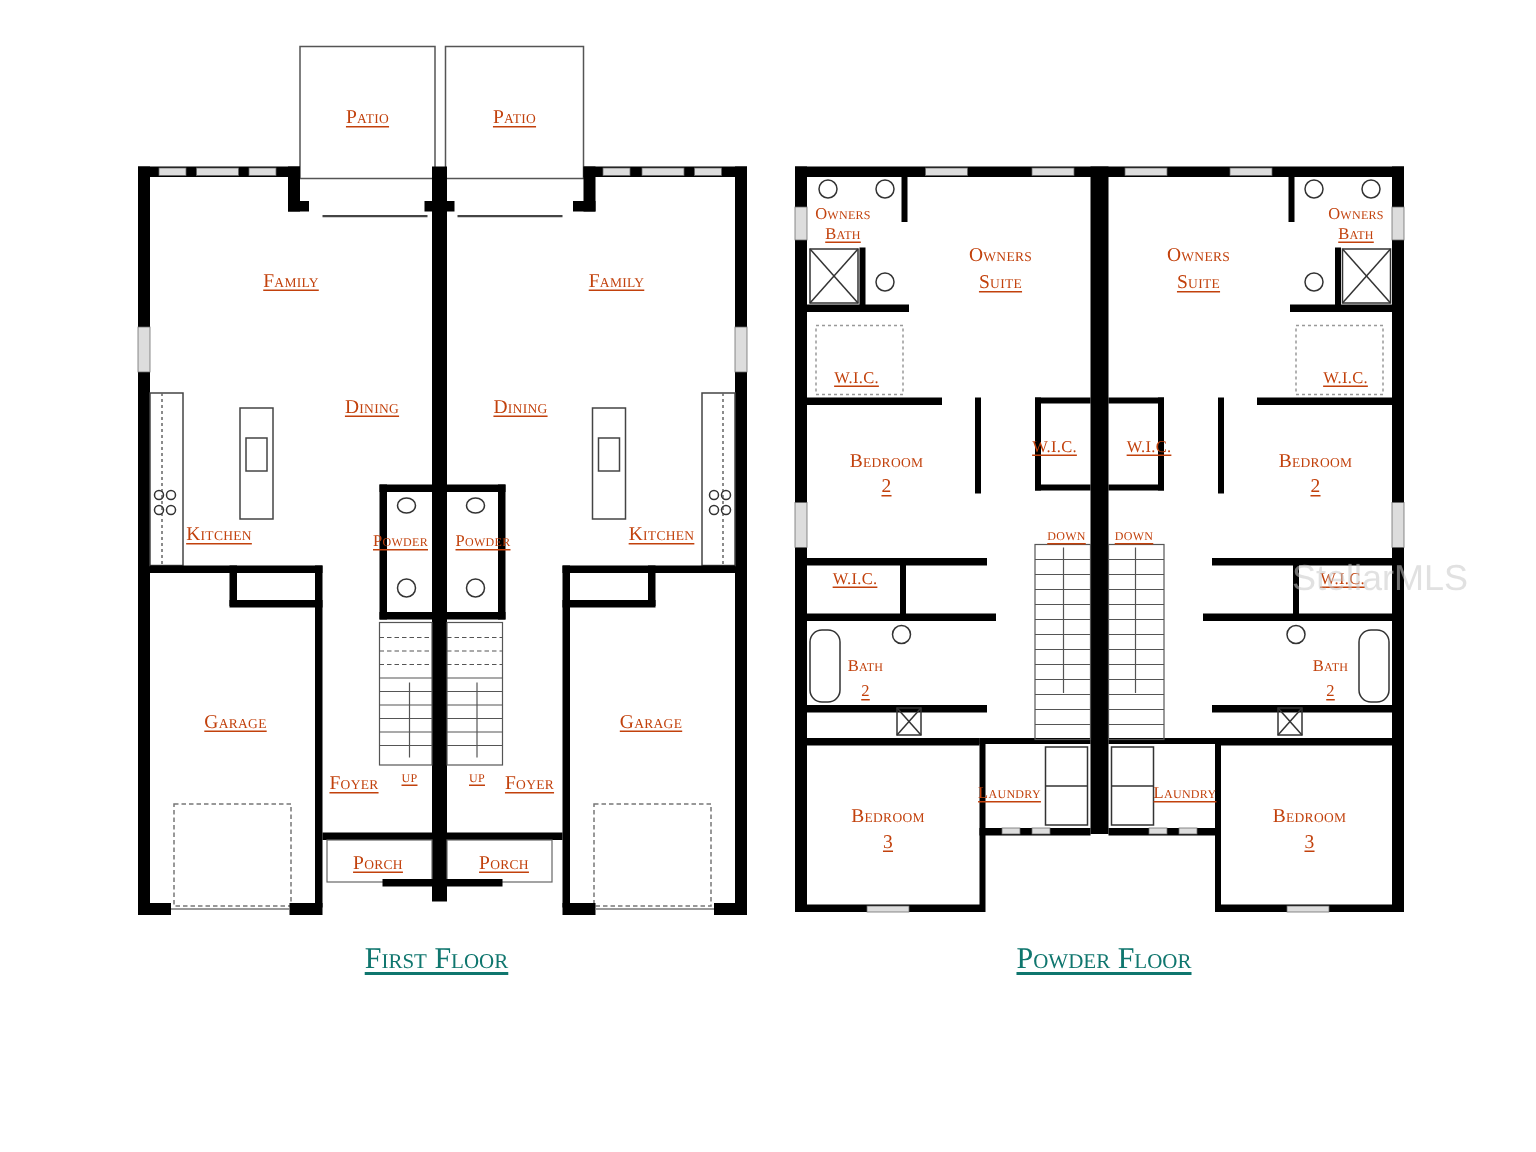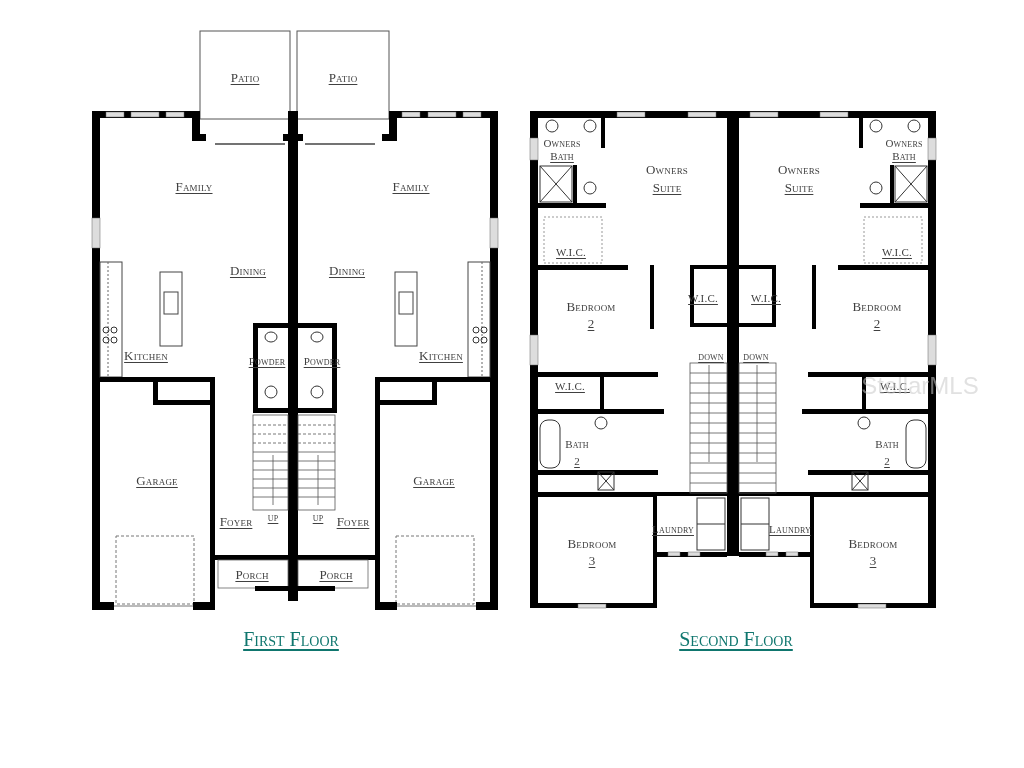--- a/index.html
+++ b/index.html
@@ -1,18 +1,18 @@
 <!DOCTYPE html>
 <html><head>
 <meta charset="utf-8">
 <style>
   html,body{margin:0;padding:0;background:#fff;}
   body{width:1024px;height:768px;position:relative;overflow:hidden;font-family:"Liberation Serif","DejaVu Serif",serif;color:#111;}
   .plan{position:absolute;left:0;top:0;width:1024px;height:768px;}
-  .lbl{position:absolute;font-family:"Liberation Serif","DejaVu Serif",serif;font-variant:small-caps;text-decoration:underline;text-decoration-thickness:1px;text-underline-offset:2px;font-size:13px;line-height:14px;text-align:right;white-space:nowrap;transform:translateX(-50%);color:#404040;letter-spacing:0.2px;}
+  .lbl{position:absolute;font-family:"Liberation Serif","DejaVu Serif",serif;font-variant:small-caps;text-decoration:underline;text-decoration-thickness:1px;text-underline-offset:2px;font-size:13px;line-height:14px;text-align:right;white-space:nowrap;transform:translateX(-50%);color:#c2410c;letter-spacing:0.2px;}
   .lbl.sm{font-size:11px;line-height:12px;}
   .lbl.xs{font-size:8px;line-height:9px;font-variant:normal;}
   .title{position:absolute;font-family:"Liberation Serif","DejaVu Serif",serif;font-variant:small-caps;text-decoration:underline;text-underline-offset:3px;font-size:20px;transform:translateX(-50%);white-space:nowrap;color:#0f766e;}
   .watermark{position:absolute;left:920px;top:372px;font-family:"Liberation Sans","DejaVu Sans",sans-serif;font-size:24px;color:rgba(200,200,200,0.55);transform:translateX(-50%);white-space:nowrap;}
 </style>
 </head>
 <body>
 
 <svg class="plan" viewBox="0 0 1024 768" xmlns="http://www.w3.org/2000/svg">
   <g>
@@ -301,15 +301,15 @@
   <div class="lbl sm" style="left:895px;top:380px;">W.I.C.</div>
   <div class="lbl sm" style="left:887px;top:438px;text-decoration:none;">Bath</div>
   <div class="lbl sm" style="left:887px;top:455px;">2</div>
   <div class="lbl" style="left:873px;top:537px;text-decoration:none;">Bedroom</div>
   <div class="lbl" style="left:873px;top:554px;">3</div>
   <div class="lbl sm" style="left:790px;top:523px;">Laundry</div>
   <div class="lbl xs" style="left:756px;top:353px;">DOWN</div>
 </div>
 
 <div class="title" style="left:291px;top:628px;">First Floor</div>
-<div class="title" style="left:736px;top:628px;">Second Floor</div>
+<div class="title" style="left:736px;top:628px;">Powder Floor</div>
 
 <div class="watermark">StellarMLS</div>
 
 </body></html>

